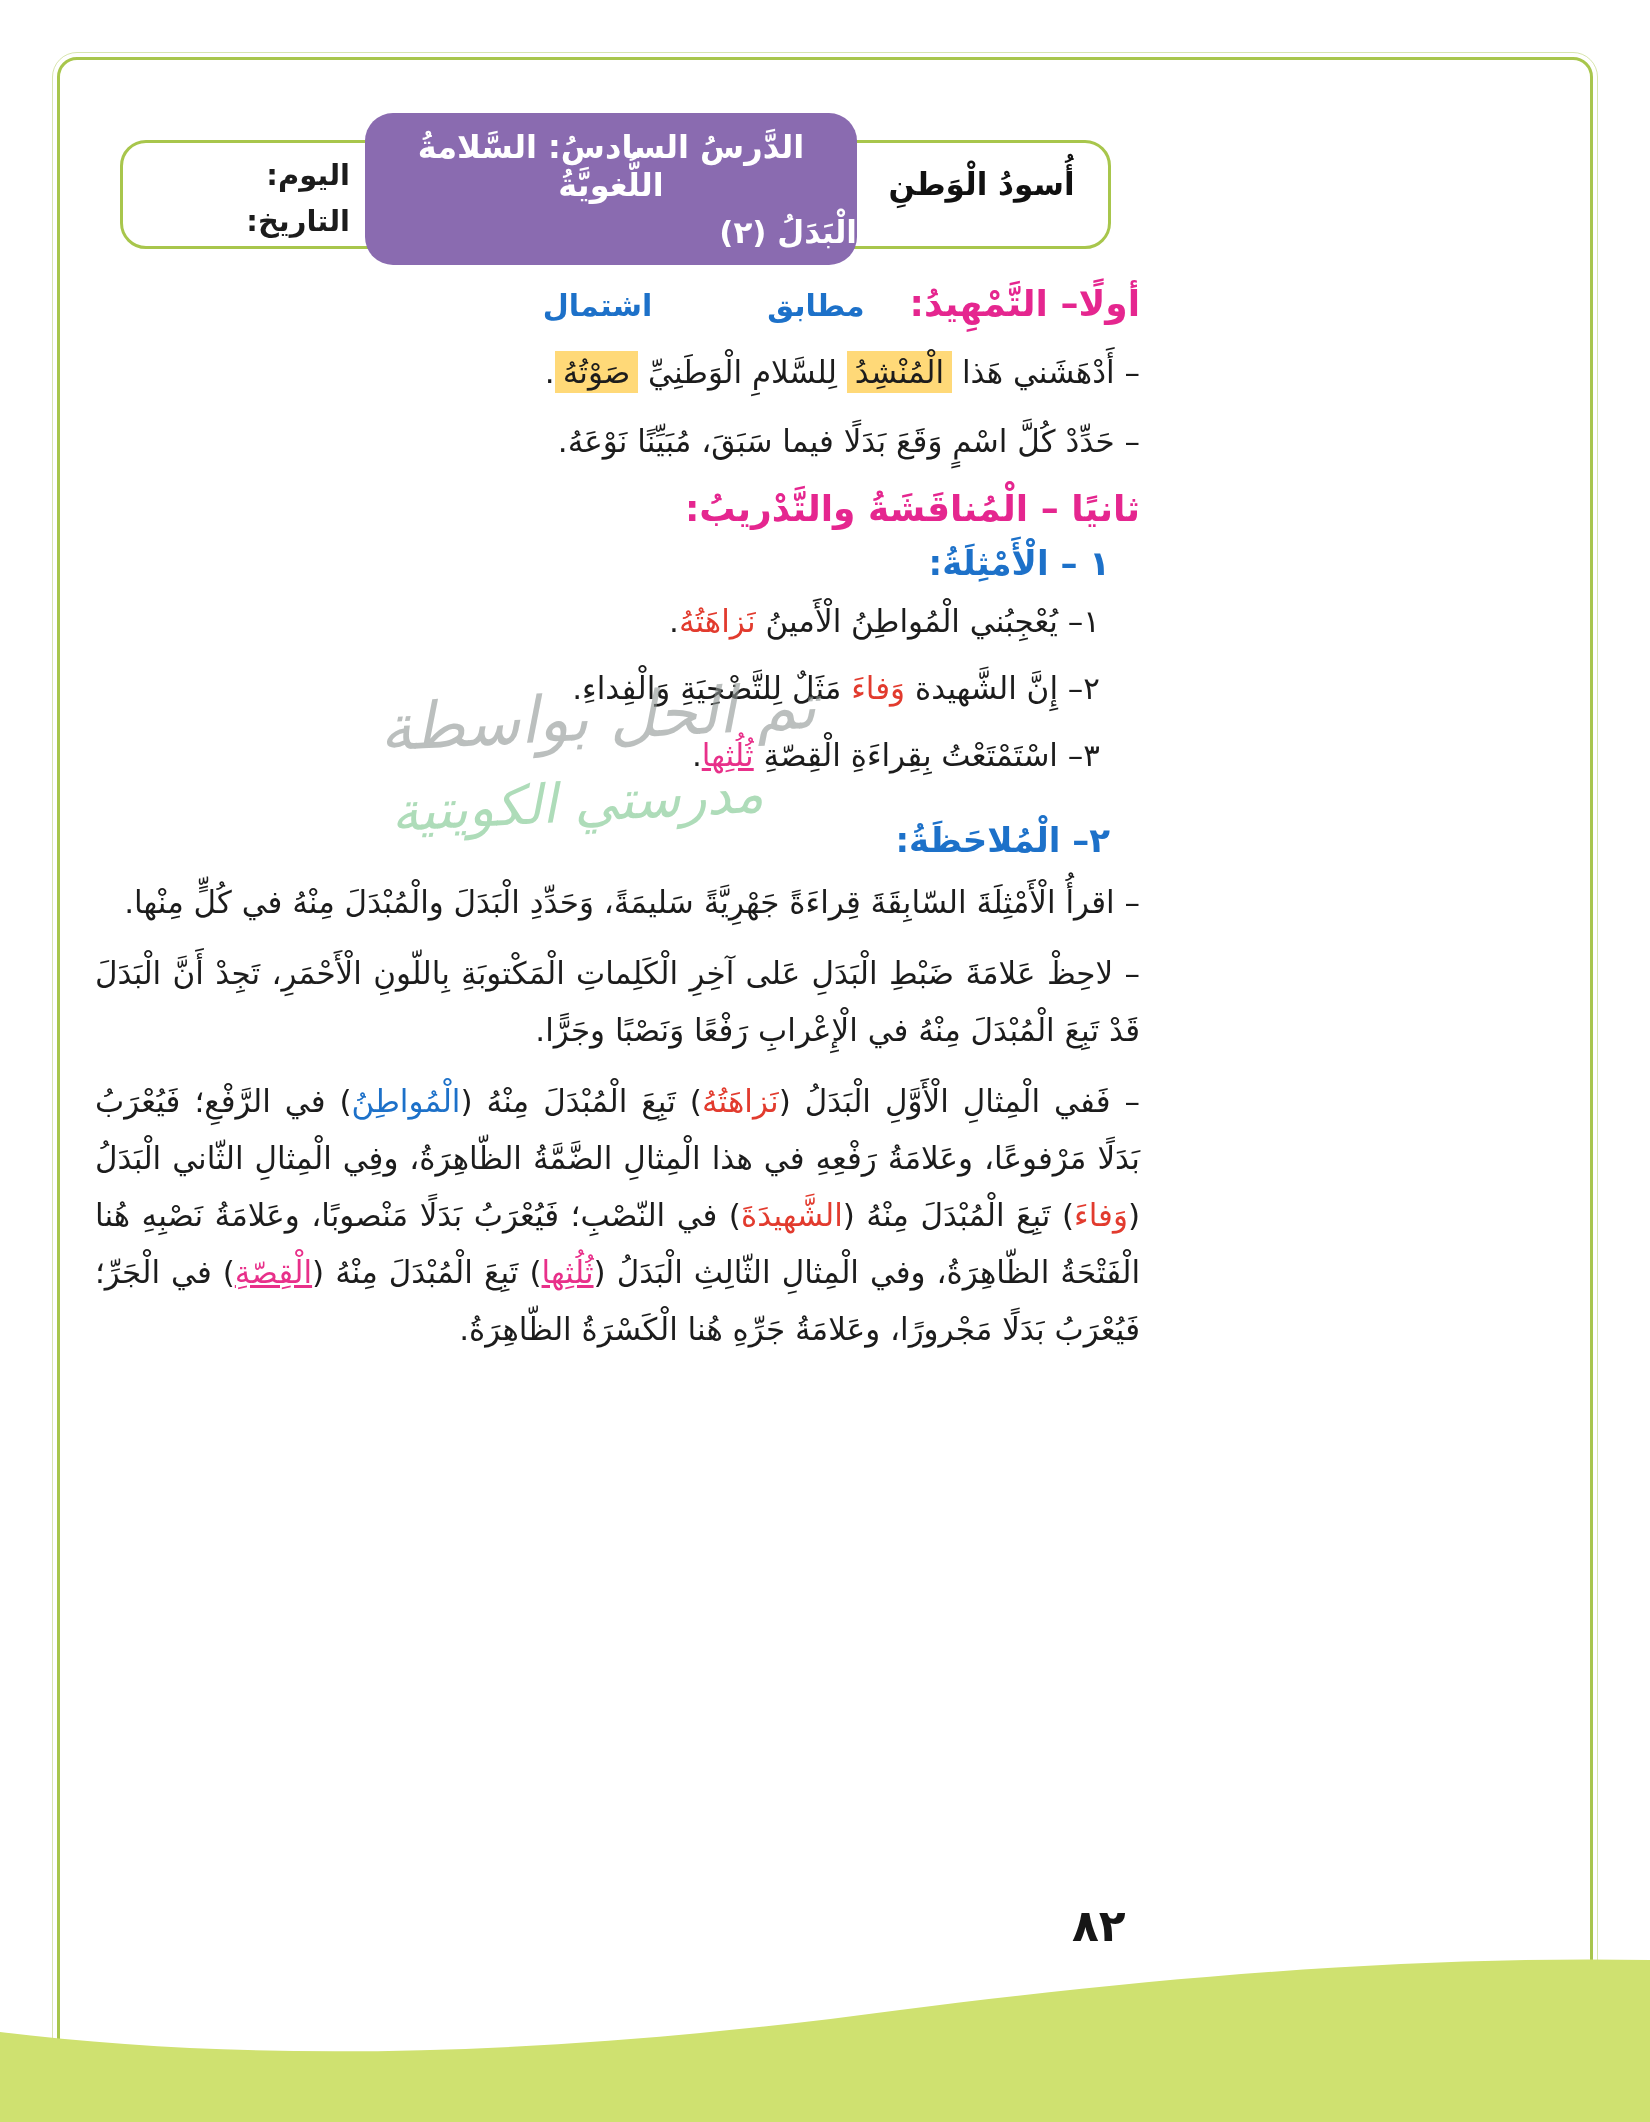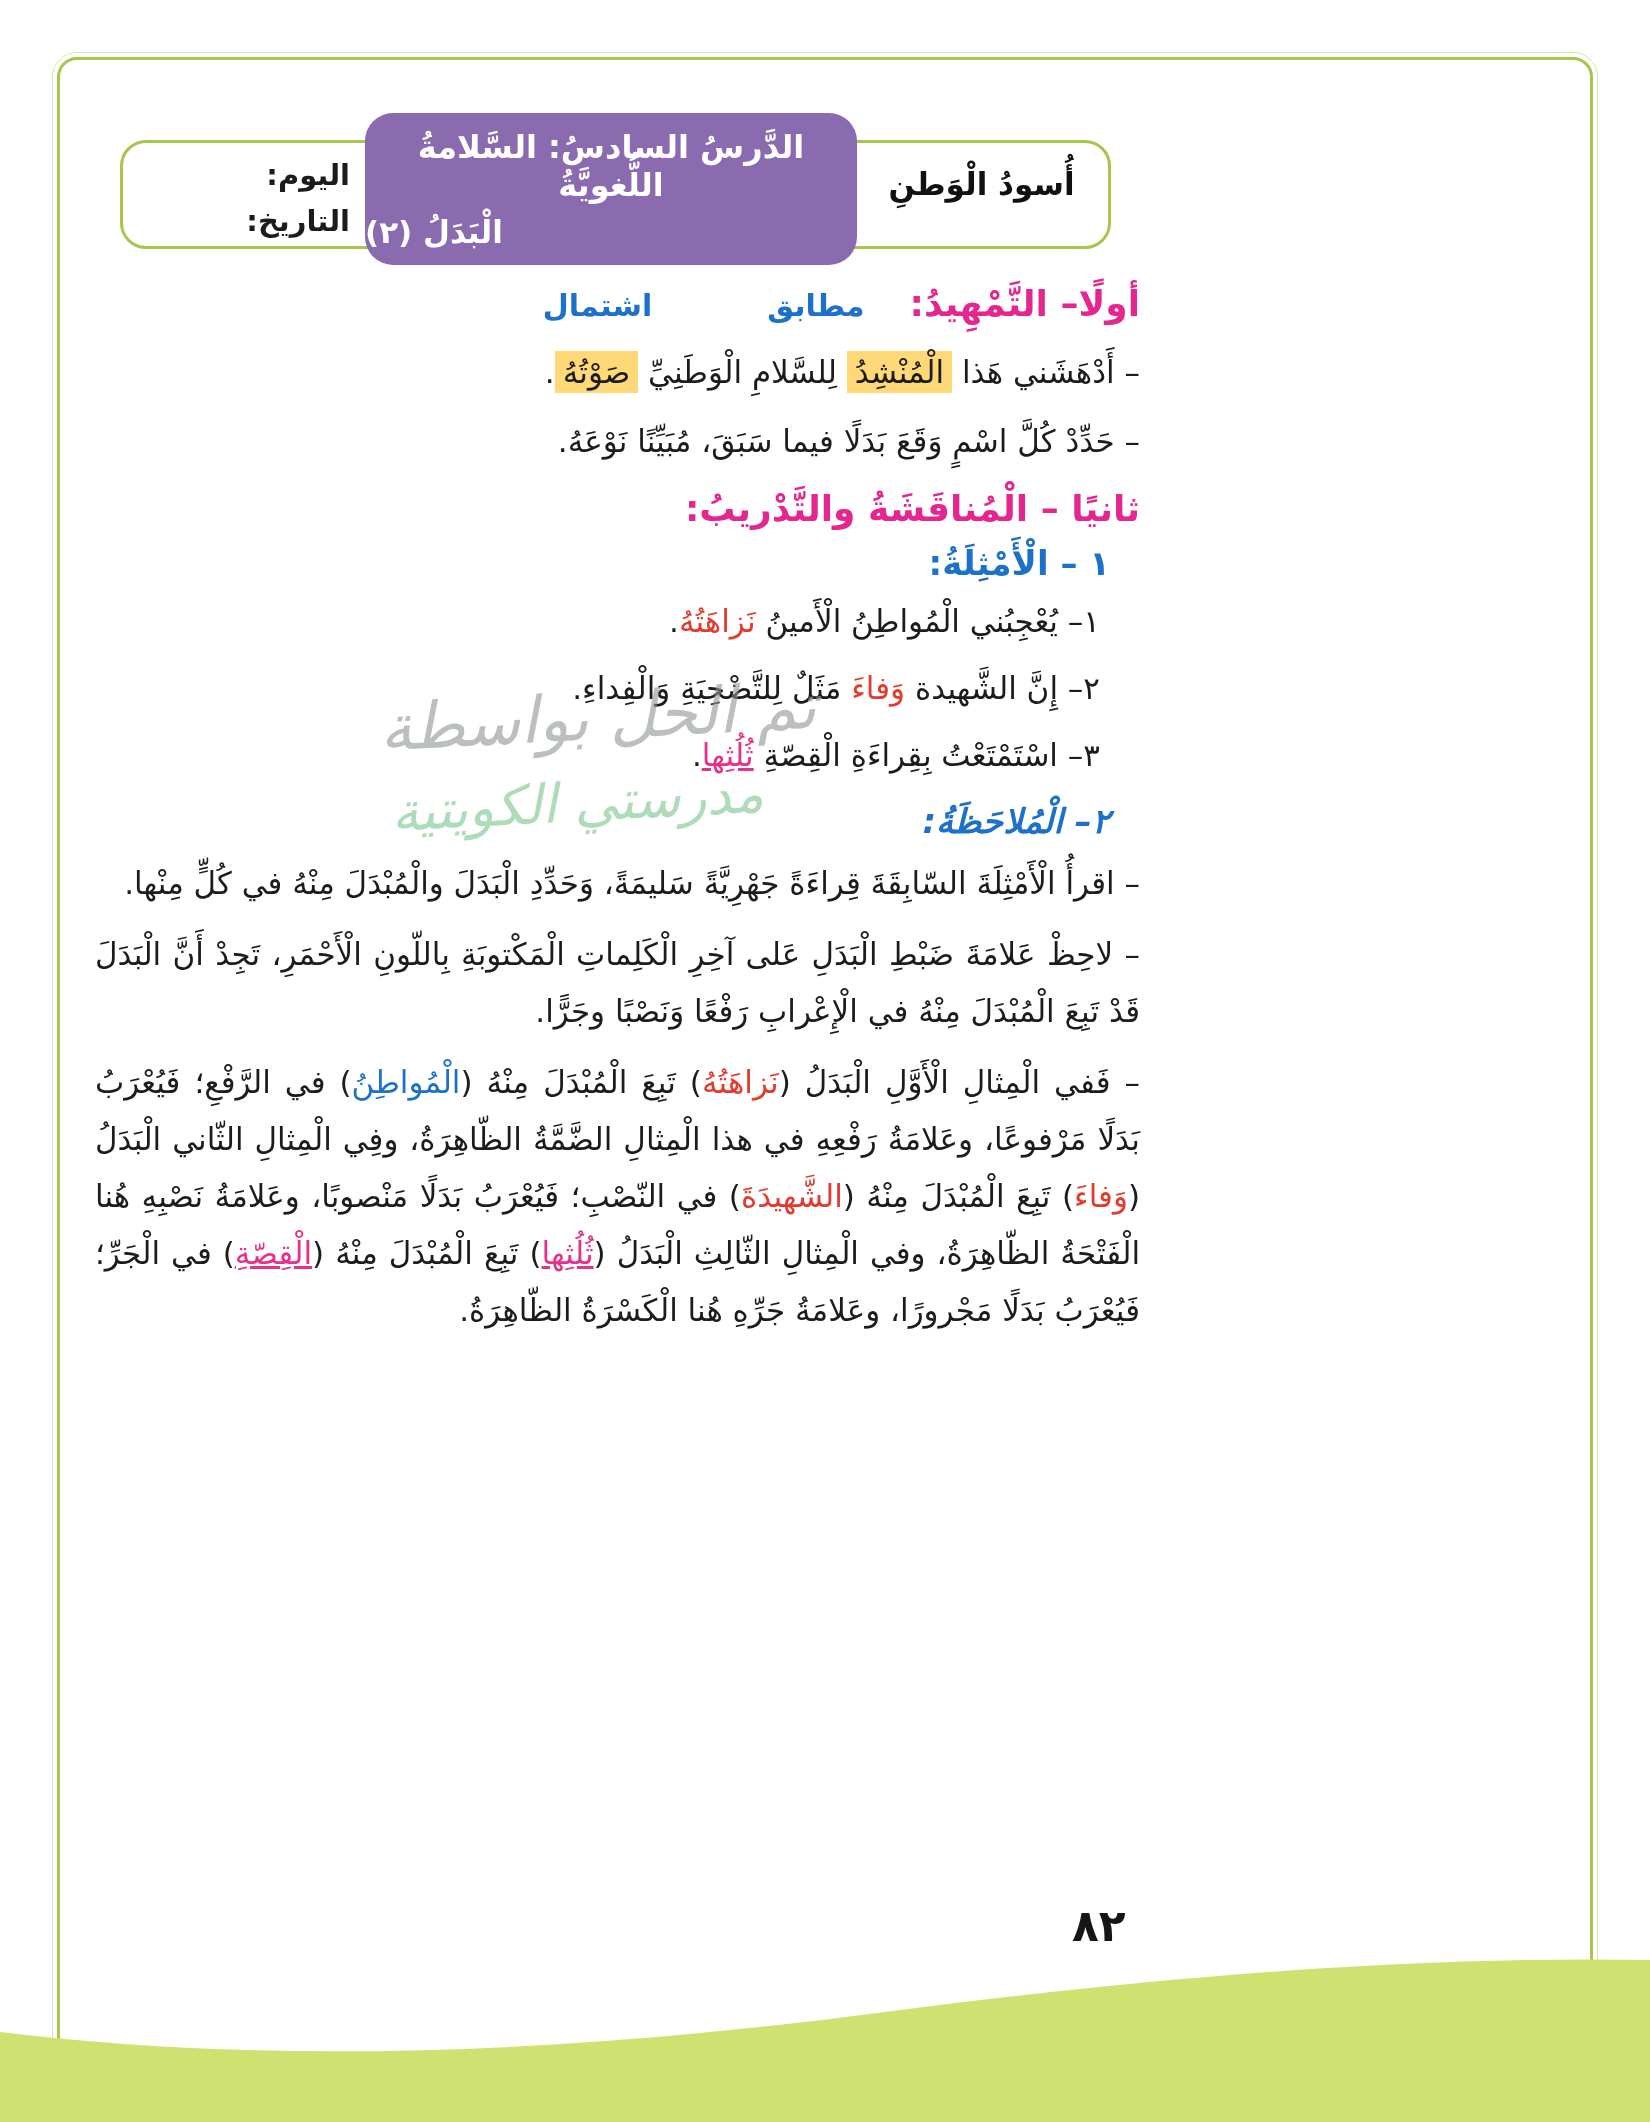--- a/index.html
+++ b/index.html
@@ -31,21 +31,21 @@
     border:3px solid var(--frame-green);border-radius:26px;background:#fff;z-index:2;
   }
   .unit-box{
     position:absolute;left:858px;top:132px;width:247px;height:103px;
     display:flex;align-items:center;justify-content:center;z-index:3;
     font-size:31px;font-weight:bold;color:#111;
   }
   .lesson-box{
     position:absolute;left:365px;top:113px;width:492px;height:152px;
     background:var(--purple);border-radius:28px;color:#fff;z-index:4;
-    display:flex;flex-direction:column;align-items:flex-end;justify-content:center;gap:10px;
+    display:flex;flex-direction:column;align-items:flex-start;justify-content:center;gap:10px;
     text-align:center;
   }
   .lesson-line1{font-size:32px;font-weight:bold;}
   .lesson-line2{font-size:31px;font-weight:bold;}
   .daydate{
     position:absolute;left:138px;top:152px;width:222px;z-index:3;
     font-size:29px;font-weight:bold;line-height:46px;text-align:right;padding-right:10px;box-sizing:border-box;
   }
   
   .content{position:absolute;left:95px;top:283px;width:1045px;z-index:3;}
@@ -53,21 +53,21 @@
   .h-magenta{color:var(--magenta);font-weight:bold;font-size:36px;}
   .h-row .h-magenta{margin-left:45px;}
   .tag-blue{color:var(--blue);font-weight:bold;font-size:30px;}
   .tag1{margin-left:115px;}
   .body-text{font-size:31px;line-height:57px;color:var(--ink);text-align:justify;}
   .line1{margin-top:20px;}
   .instr{margin-top:12px;}
   .h2{margin-top:18px;}
   .sub{color:var(--blue);font-weight:bold;font-size:34px;margin-top:14px;padding-right:30px;}
   .example{margin-top:10px;padding-right:40px;text-align:right;}
-  .note-h{margin-top:17px;font-style:italic;}
+  .note-h{margin-top:36px;}
   .para{margin-top:14px;}
   .seg-ink{color:var(--ink);}
   .seg-red{color:var(--red);}
   .seg-blue{color:var(--blue);}
   .seg-pink{color:var(--pink);text-decoration:underline;}
   .hl{background:var(--highlight);padding:3px 8px;border-radius:0;}
   
   .watermark{
     position:absolute;left:280px;top:680px;width:640px;z-index:5;
     transform:rotate(-3deg);text-align:center;pointer-events:none;

